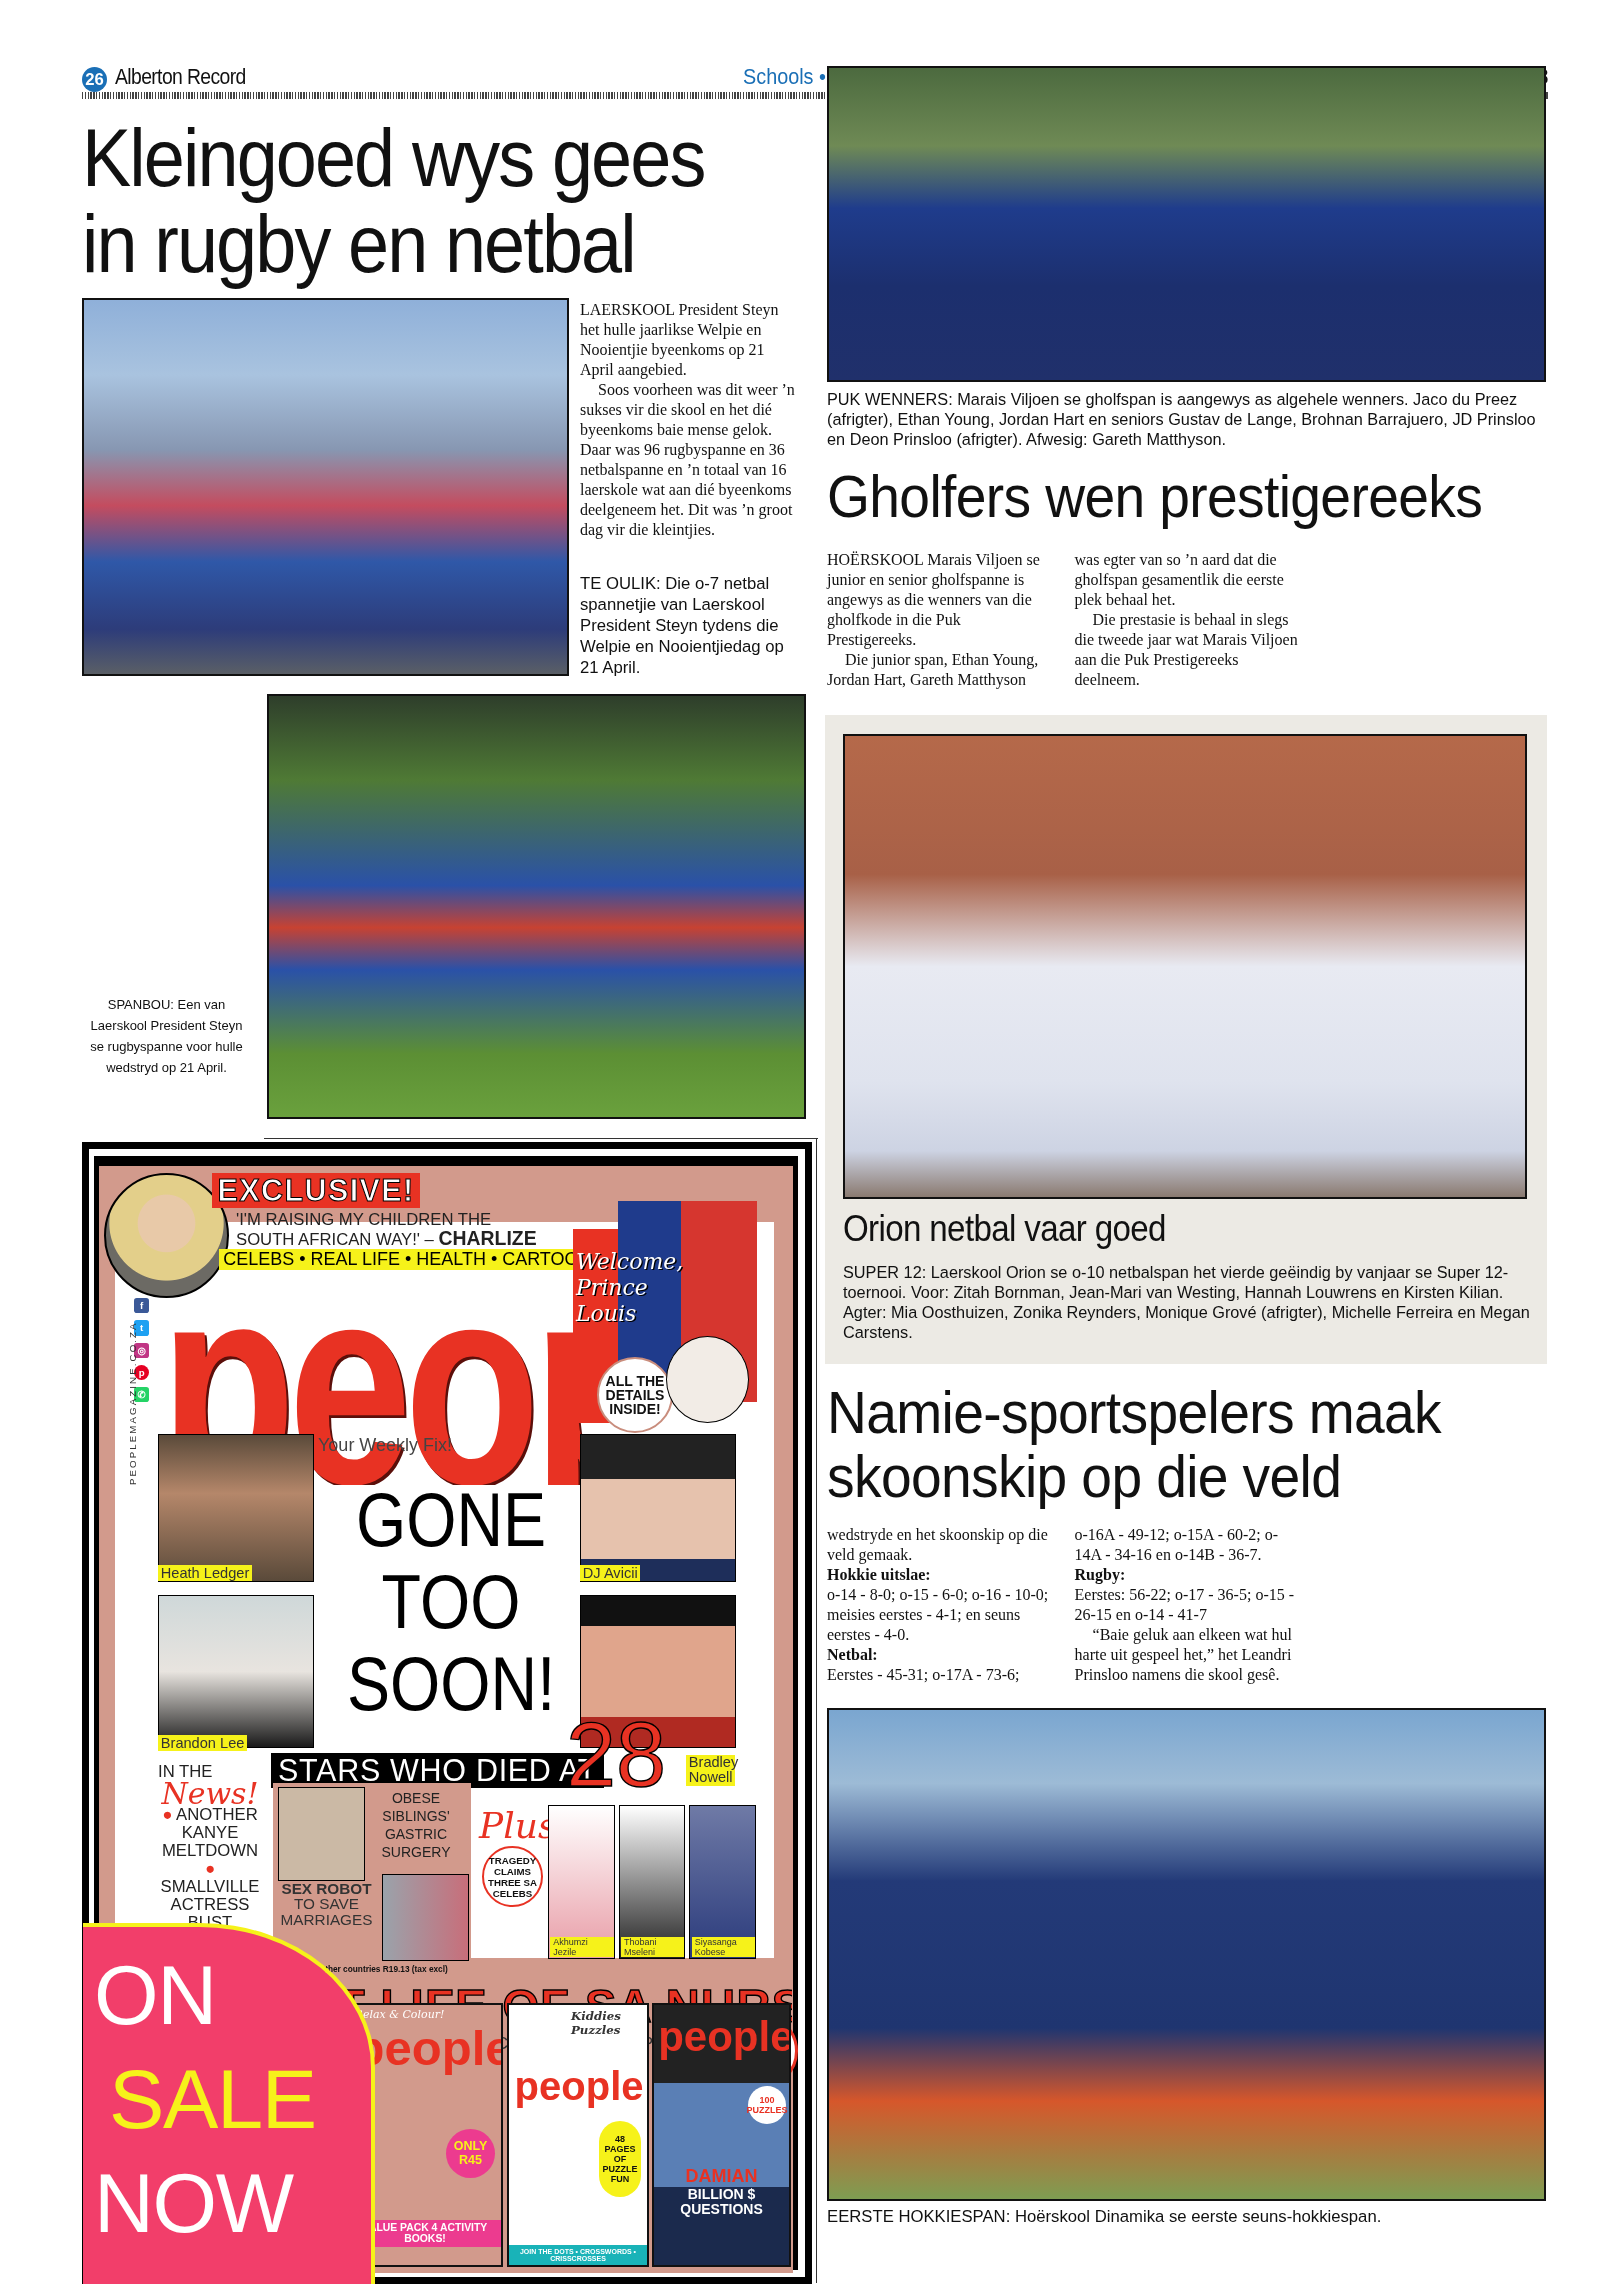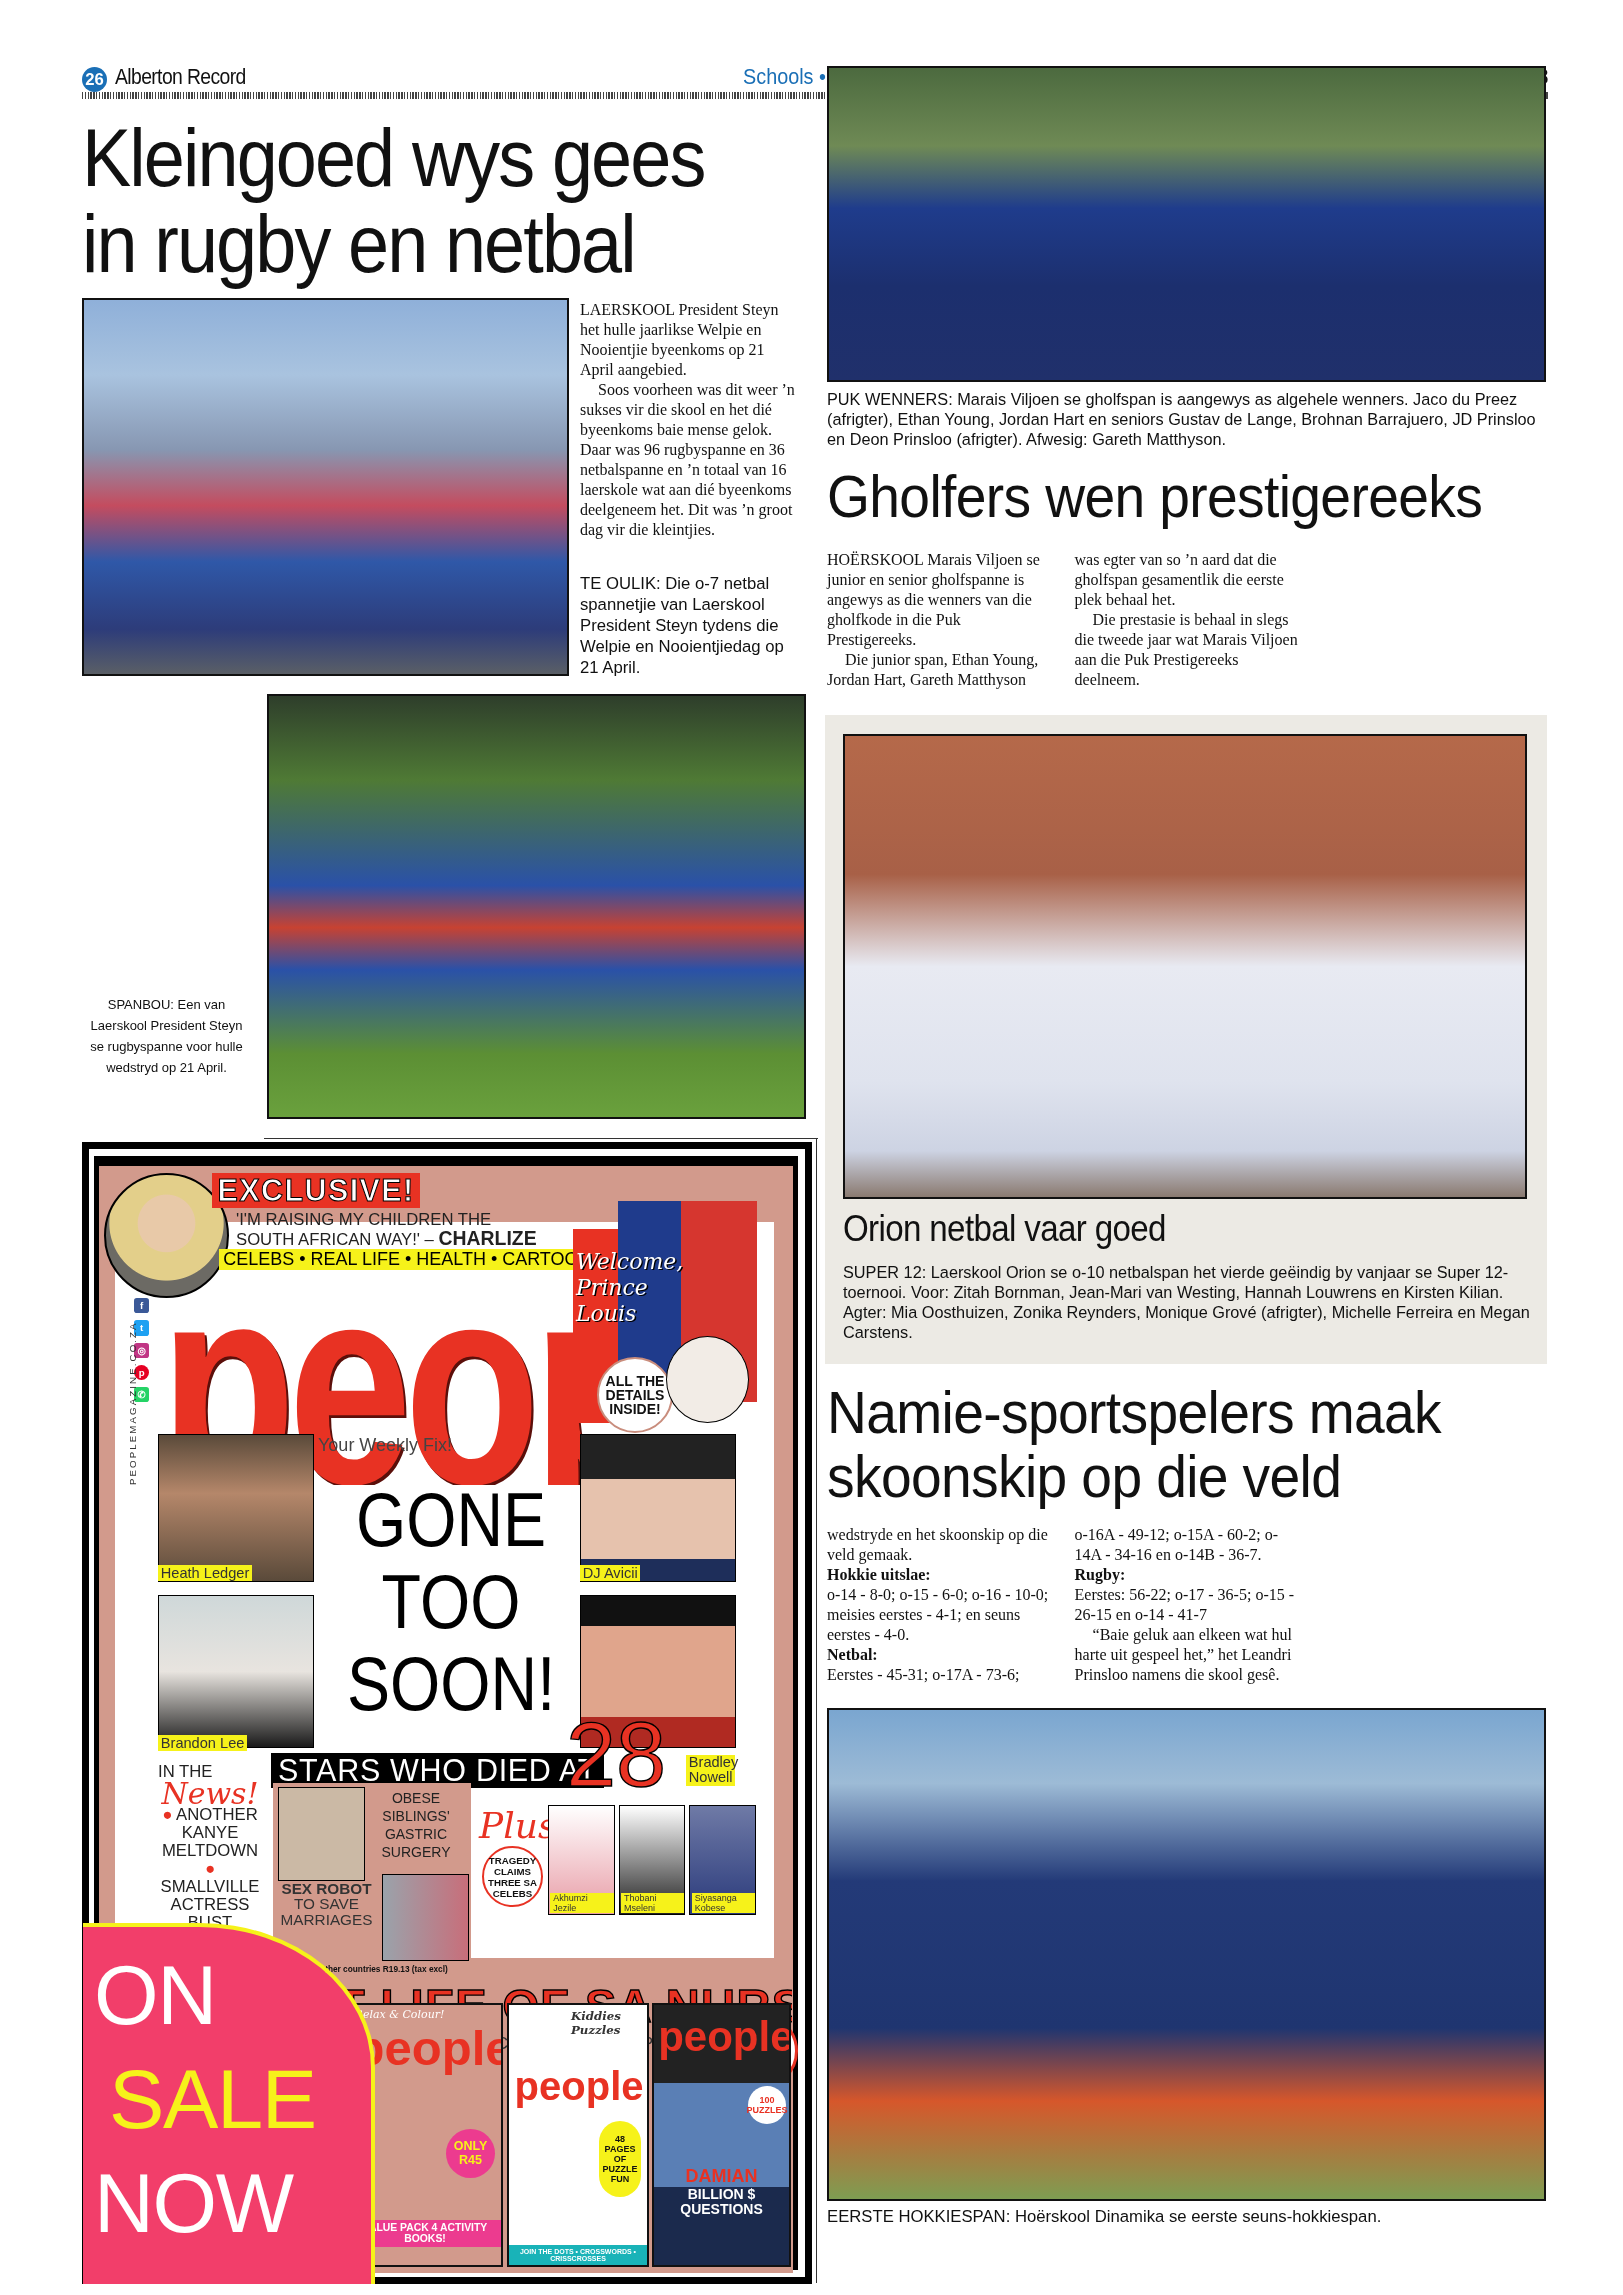--- a/index.html
+++ b/index.html
@@ -192,21 +192,21 @@
 </div>
 <div class="abs" style="left:278px;top:1881px;width:97px;text-align:center;font-size:15.3px;line-height:15.3px;color:#333;">
   <div style="font-weight:bold;">SEX ROBOT</div>
   <div>TO SAVE</div>
   <div>MARRIAGES</div>
 </div>
 <div class="abs" style="left:382px;top:1874px;width:87px;height:87px;border:1.4px solid #000;background:linear-gradient(90deg,#9aa3ab,#c86e7a);"></div>
 
 <div class="abs" style="left:479px;top:1805px;font-family:'DejaVu Serif',serif;font-style:italic;color:#e83223;font-size:36px;">Plus</div>
 <div class="abs" style="left:482px;top:1846px;width:61px;height:61px;border-radius:50%;background:#fff;border:2.8px solid #e83223;font-size:9.7px;line-height:11px;text-align:center;display:flex;align-items:center;justify-content:center;font-weight:bold;">TRAGEDY CLAIMS THREE SA CELEBS</div>
-<div class="abs" style="left:548px;top:1805px;width:208px;height:110px;display:flex;gap:4.2px;">
+<div class="abs" style="left:548px;top:1805px;width:208px;height:154px;display:flex;gap:4.2px;">
   <div style="flex:1;border:1.4px solid #000;background:linear-gradient(180deg,#fff,#e89ca6);position:relative;">
       <span class="namebox" style="position:absolute;bottom:1.4px;left:1.4px;font-size:9px;">Akhumzi Jezile</span>
     </div>
   <div style="flex:1;border:1.4px solid #000;background:linear-gradient(180deg,#fff,#222);position:relative;">
       <span class="namebox" style="position:absolute;bottom:1.4px;left:1.4px;font-size:9px;">Thobani Mseleni</span>
     </div>
   <div style="flex:1;border:1.4px solid #000;background:linear-gradient(180deg,#6f7aa6,#2b3b7c);position:relative;">
       <span class="namebox" style="position:absolute;bottom:1.4px;left:1.4px;font-size:9px;">Siyasanga Kobese</span>
     </div>
 </div>

